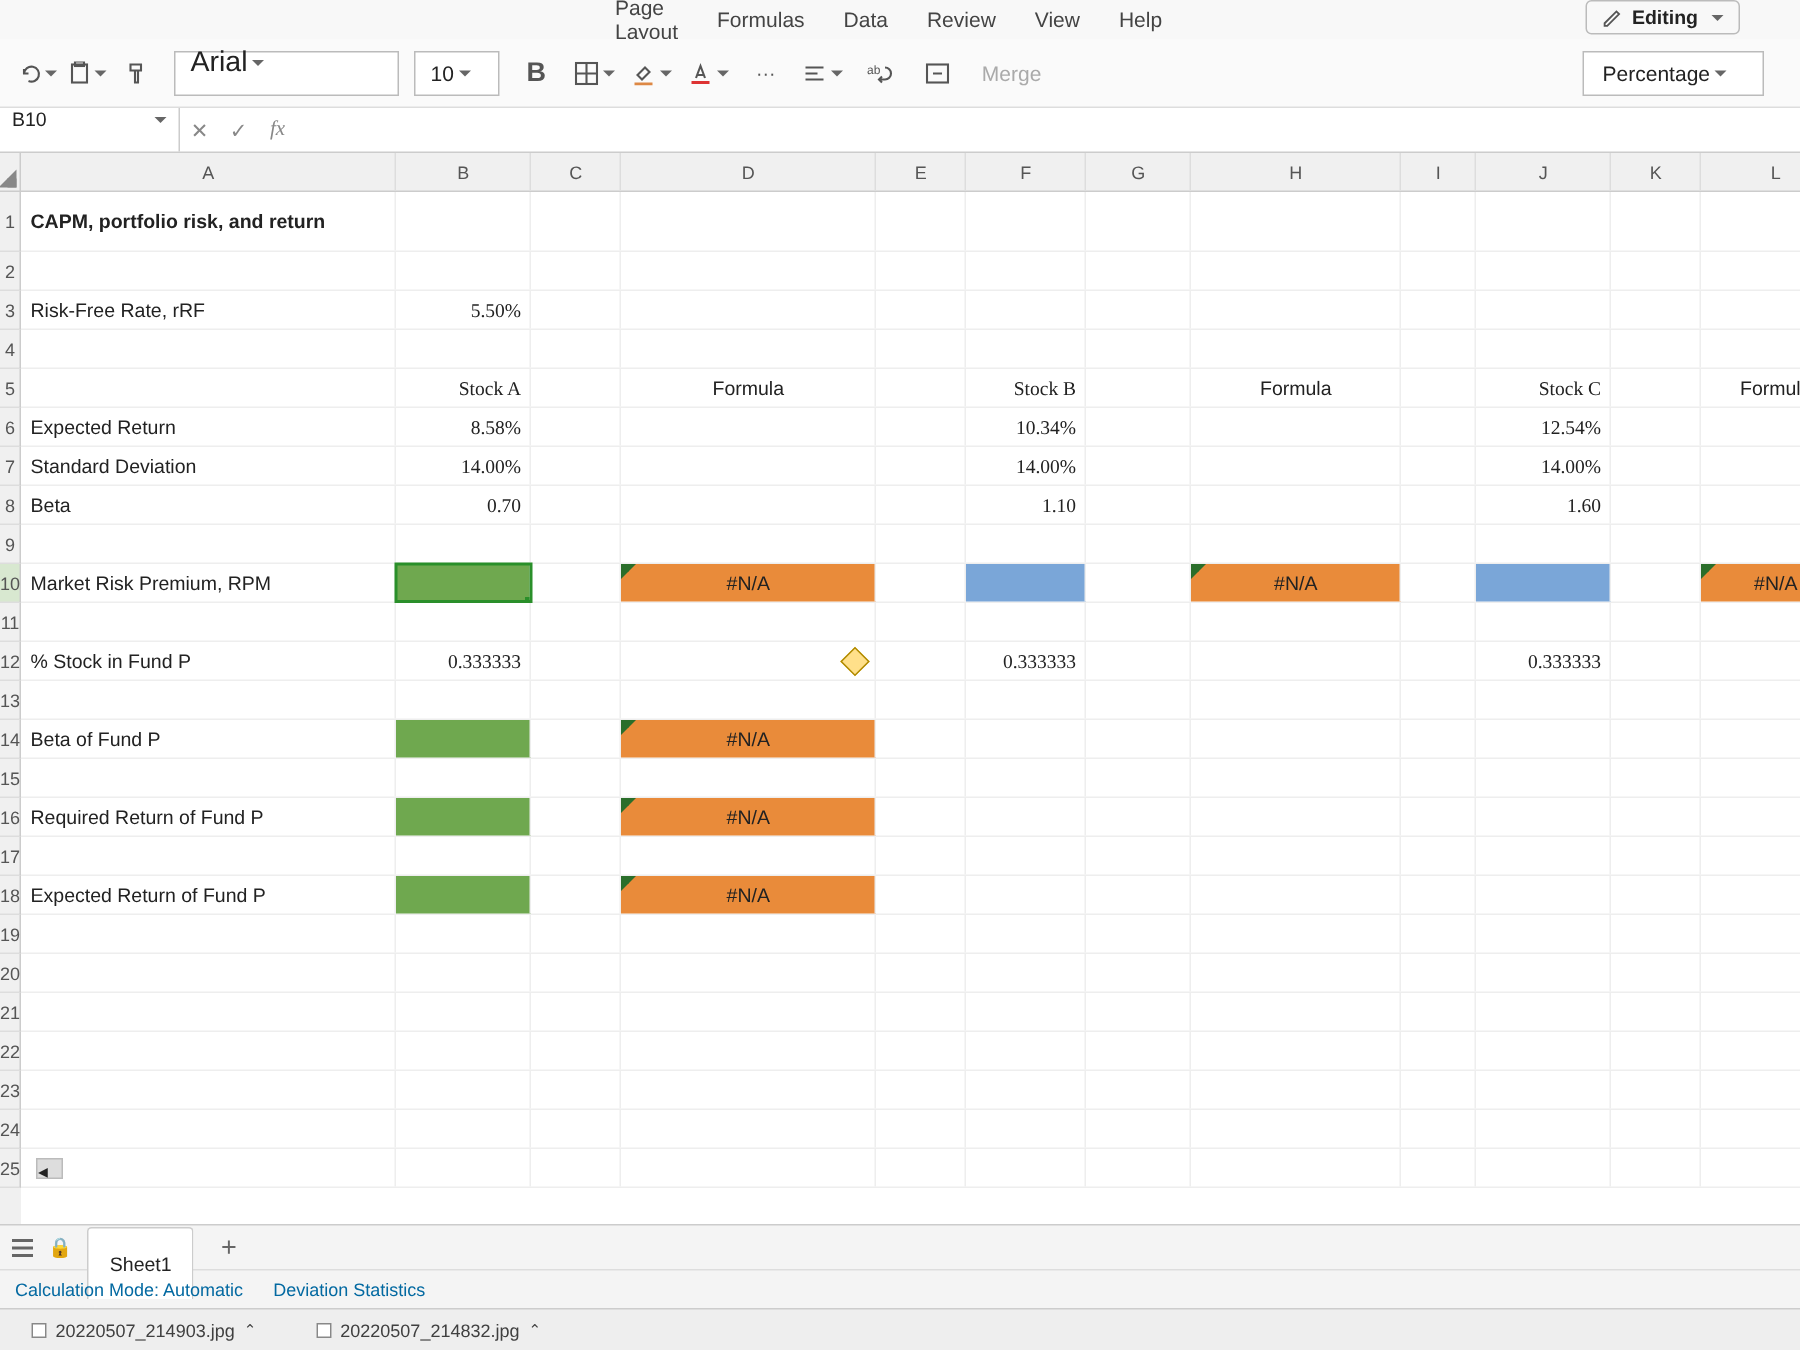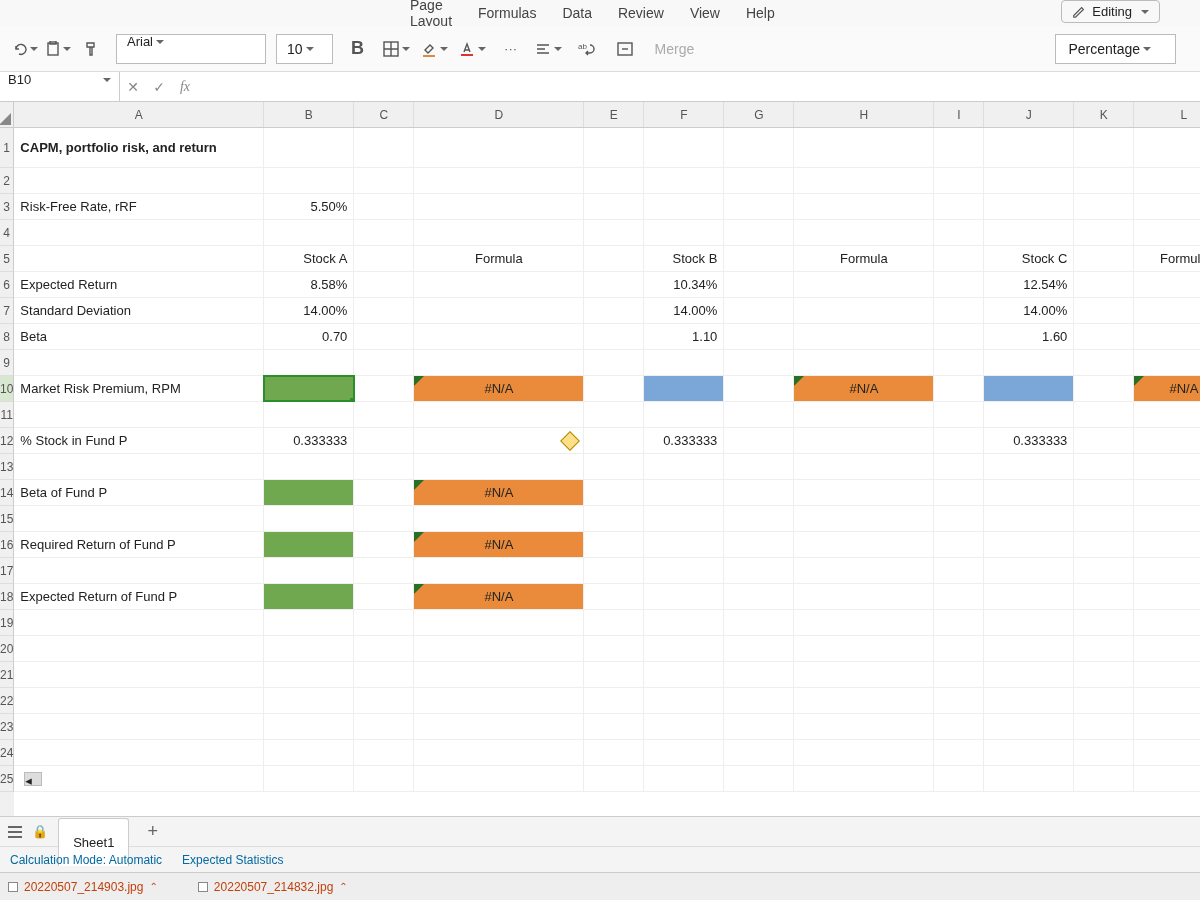--- a/index.html
+++ b/index.html
@@ -2,29 +2,29 @@
 <html><head>
 <meta charset="utf-8">
 <style>
   * { box-sizing: border-box; margin: 0; padding: 0; font-family: Arial, sans-serif; }
   body { background: #f8f8f8; font-size: 13px; color: #222; user-select: none; overflow: hidden; width: 1200px; height: 900px; }
   
   
   .ribbon-tabs { display: flex; align-items: center; gap: 26px; padding: 2px 400px 2px 410px; height: 26px; font-size: 14px; color: #444; }
   .ribbon-tabs .tab { cursor: pointer; }
   .ribbon-tabs .spacer { flex: 1; }
-  .edit-badge { display: flex; align-items: center; gap: 6px; border: 1px solid #bbb; border-radius: 4px; padding: 3px 10px; font-size: 13px; margin-left: auto; margin-right: 40px; }
+  .edit-badge { display: flex; align-items: center; gap: 6px; border: 1px solid #bbb; border-radius: 4px; padding: 3px 10px; font-size: 13px; margin-left: auto; margin-right: 40px; font-weight: bold; }
   .edit-badge svg { width: 14px; height: 14px; }
   
   
   .toolbar { display: flex; align-items: center; height: 46px; padding: 4px 10px; gap: 10px; background: #fafafa; border-bottom: 1px solid #ddd; }
   .tb-group { display: flex; align-items: center; gap: 6px; }
   .icon-btn { display: inline-flex; align-items: center; justify-content: center; width: 28px; height: 28px; border-radius: 3px; cursor: pointer; color: #555; }
   .caret::after { content: ""; display: inline-block; border: 4px solid transparent; border-top-color: #666; margin-left: 3px; transform: translateY(2px); }
-  .font-select { border: 1px solid #bbb; background: #fff; height: 30px; padding: 0 24px 14px 10px; font-size: 13px; position: relative; min-width: 150px; display: flex; align-items: center; }
+  .font-select { border: 1px solid #bbb; background: #fff; height: 30px; padding: 0 24px 14px 10px; font-size: 19px; position: relative; min-width: 150px; display: flex; align-items: center; }
   .size-select { border: 1px solid #bbb; background: #fff; height: 30px; padding: 0 18px 0 10px; font-size: 14px; display: flex; align-items: center; min-width: 48px; }
   .bold-btn { font-weight: bold; font-size: 18px; width: 30px; text-align: center; }
   .format-box { border: 1px solid #bbb; background: #fff; height: 30px; padding: 0 24px 0 12px; font-size: 14px; display: flex; align-items: center; min-width: 120px; position: absolute; right: 24px; }
   .merge-lbl { color: #aaa; font-size: 14px; margin-left: 6px; }
   
   
   .formula-bar { display: flex; align-items: center; height: 30px; border-bottom: 1px solid #ccc; background: #fff; }
   .name-box { width: 120px; border-right: 1px solid #ccc; padding: 0 8px; height: 100%; display: flex; align-items: flex-start; font-size: 13px; }
   .fb-btn { width: 26px; text-align: center; color: #888; font-size: 14px; }
   .fx { font-style: italic; font-family: serif; font-size: 14px; }
@@ -43,21 +43,21 @@
   .ch { flex: 0 0 auto; display: flex; align-items: center; justify-content: center; font-size: 12px; color: #555; border-right: 1px solid #ddd; }
   .ch.cA { width: 250px; } .ch.cB { width: 90px; } .ch.cC { width: 60px; }
   .ch.cD { width: 170px; } .ch.cE { width: 60px; } .ch.cF { width: 80px; }
   .ch.cG { width: 70px; } .ch.cH { width: 140px; } .ch.cI { width: 50px; }
   .ch.cJ { width: 90px; } .ch.cK { width: 60px; } .ch.cL { width: 100px; }
   
   .rows { }
   .gr { display: flex; height: 26px; border-bottom: 1px solid #eee; }
   .gr.tall { height: 40px; }
   .gc { flex: 0 0 auto; border-right: 1px solid #eee; display: flex; align-items: center; padding: 0 6px; font-size: 13px; overflow: hidden; white-space: nowrap; }
-  .gc.r { justify-content: flex-end; }
+  .gc.r { justify-content: flex-end; font-family: Liberation Serif, serif; }
   .gc.c { justify-content: center; }
   .gc.bold { font-weight: bold; }
   .cA{width:250px}.cB{width:90px}.cC{width:60px}.cD{width:170px}.cE{width:60px}.cF{width:80px}.cG{width:70px}.cH{width:140px}.cI{width:50px}.cJ{width:90px}.cK{width:60px}.cL{width:100px}
   
   .fill-green { background: #6fa84f; }
   .fill-blue { background: #7aa6d8; }
   .sel-cell { outline: 2px solid #2a8f2a; outline-offset: -1px; position: relative; }
   .sel-cell::after { content: ""; position: absolute; right: -3px; bottom: -3px; width: 6px; height: 6px; background: #2a8f2a; }
   .err-tag { background: #e98b3a; position: relative; }
   .err-tag::before { content: ""; position: absolute; left: 0; top: 0; border: 5px solid transparent; border-left-color: #2a6e2a; border-top-color: #2a6e2a; }
@@ -69,21 +69,21 @@
   .burger span { width: 14px; height: 2px; background: #666; }
   .lock { font-size: 13px; }
   .sheet-tab { background: #fff; border: 1px solid #ccc; border-bottom: none; padding: 16px 14px; border-radius: 3px 3px 0 0; margin-top: 20px; }
   .plus-tab { font-size: 18px; color: #666; padding: 0 8px; cursor: pointer; }
   .scroll-hint { width: 18px; height: 14px; background: #ddd; border: 1px solid #bbb; margin-left: 4px; }
   
   
   .status-bar { height: 26px; display: flex; align-items: center; padding: 0 10px; font-size: 12px; color: #0369a1; background: #f4f4f4; border-top: 1px solid #ddd; gap: 20px; }
   
   
-  .taskbar { height: 28px; display: flex; align-items: center; gap: 40px; padding: 0 8px; background: #eee; border-top: 1px solid #ccc; font-size: 12px; color: #c2410c; }
+  .taskbar { height: 28px; display: flex; align-items: center; gap: 40px; padding: 0 21px; background: #eee; border-top: 1px solid #ccc; font-size: 12px; color: #404040; }
   .thumb { display: flex; align-items: center; gap: 6px; }
   .thumb .sq { width: 10px; height: 10px; border: 1px solid #888; background: #fff; }
   .chev-up { font-size: 10px; }
   
   .ribbon-wrap { position: relative; }
   
   
   svg { stroke: #555; stroke-width: 1.4; fill: none; }
   .fillA { fill: #d84; stroke: none; }
   .fillT { fill: #d33; stroke: none; }
@@ -617,21 +617,21 @@
       <span></span>
       <span></span>
     </span>
   <span class="lock">🔒</span>
   <span class="sheet-tab">Sheet1</span>
   <span class="plus-tab">+</span>
 </div>
 
 <div class="status-bar">
   <span>Calculation Mode: Automatic</span>
-  <span>Expected Statistics</span>
+  <span>Deviation Statistics</span>
 </div>
 
 <div class="taskbar">
   <div class="thumb">
     <span class="sq"></span>
     <span>20220507_214903.jpg</span>
     <span class="chev-up">⌃</span>
   </div>
   <div class="thumb">
     <span class="sq"></span>

